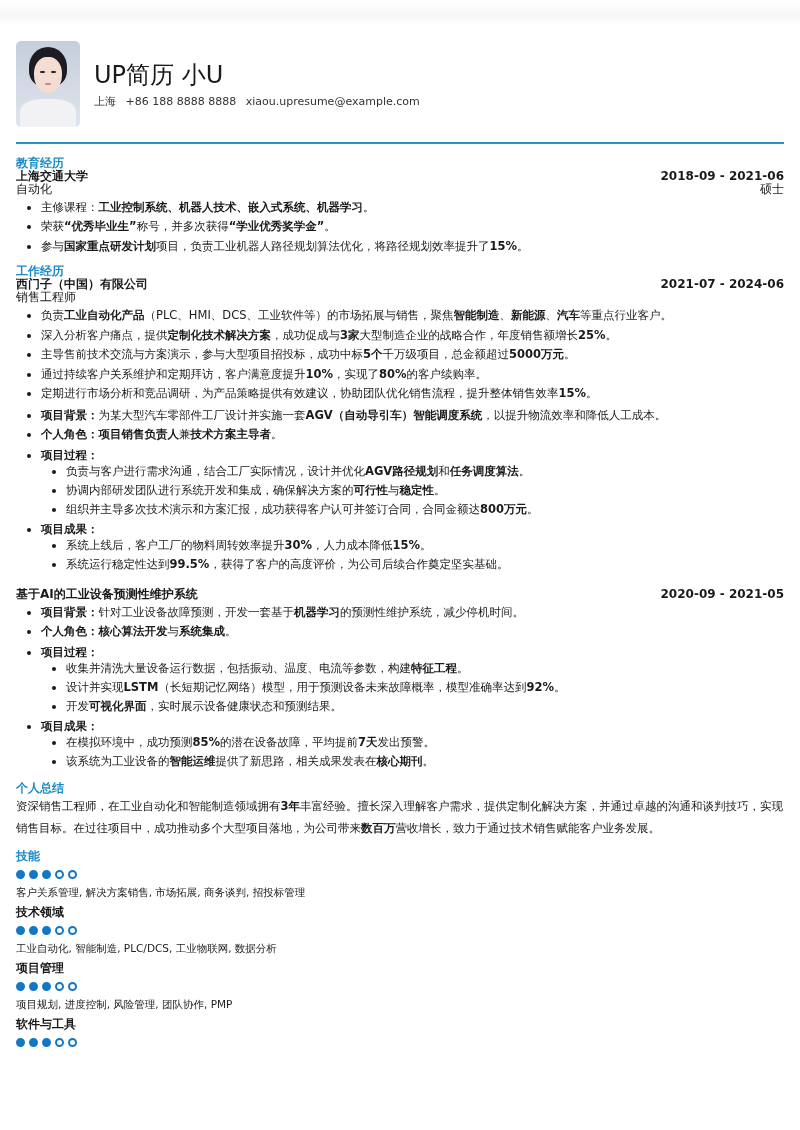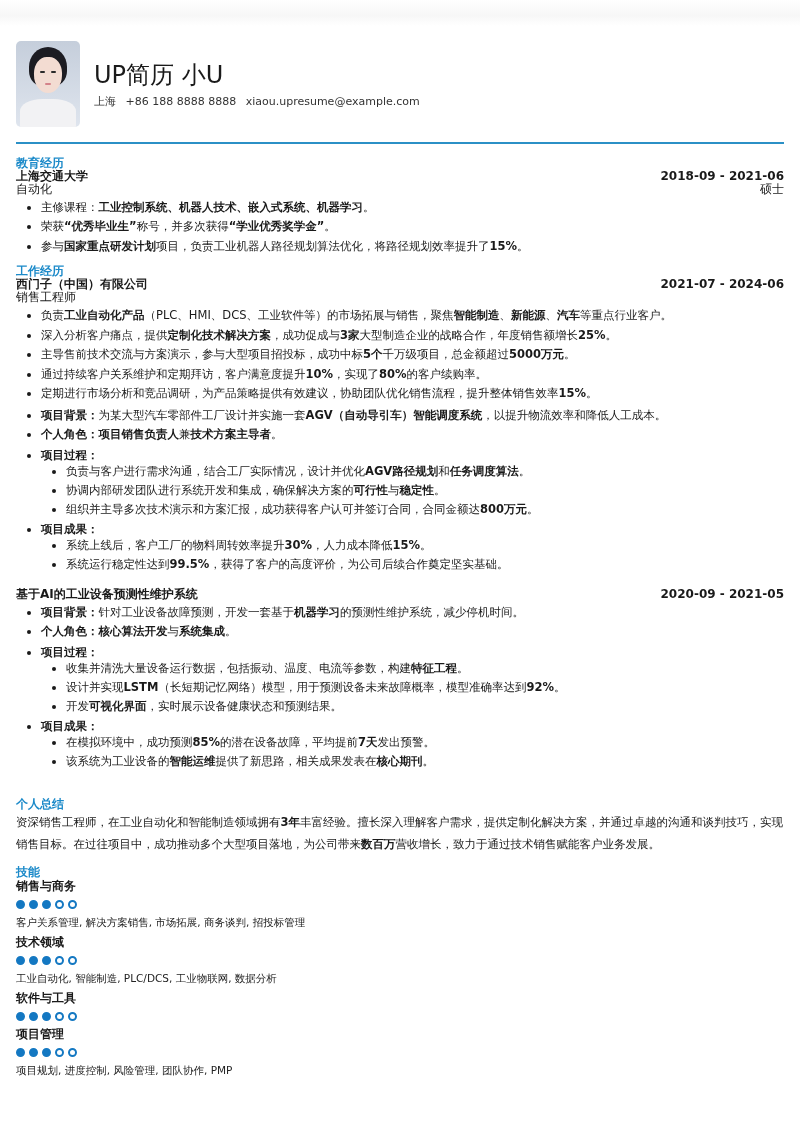--- a/index.html
+++ b/index.html
@@ -170,29 +170,28 @@
           <ul class="nested">
             <li><span>在模拟环境中，成功预测</span><b>85%</b><span>的潜在设备故障，平均提前</span><b>7天</b><span>发出预警。</span></li>
             <li><span>该系统为工业设备的</span><b>智能运维</b><span>提供了新思路，相关成果发表在</span><b>核心期刊</b><span>。</span></li>
           </ul>
         </li>
       </ul>
     </div>
   </div>
 
   <div>
-    <div class="section-title" style="margin-top:26px">个人总结</div>
+    <div class="section-title" style="margin-top:10px">个人总结</div>
     <div class="summary"><span>资深销售工程师，在工业自动化和智能制造领域拥有</span><b>3年</b><span>丰富经验。擅长深入理解客户需求，提供定制化解决方案，并通过卓越的沟通和谈判技巧，实现销售目标。在过往项目中，成功推动多个大型项目落地，为公司带来</span><b>数百万</b><span>营收增长，致力于通过技术销售赋能客户业务发展。</span></div>
   </div>
 
   <div>
     <div class="section-title" style="margin-top:10px">技能</div>
     <div id="skills-list">
         <div>
-          <div class="skill-name first">销售与商务</div>
           <div class="dots">
             <span class="dot on"></span>
             <span class="dot on"></span>
             <span class="dot on"></span>
             <span class="dot"></span>
             <span class="dot"></span>
           </div>
           <div class="skill-items">客户关系管理, 解决方案销售, 市场拓展, 商务谈判, 招投标管理</div>
         </div>
         <div>
@@ -200,36 +199,36 @@
           <div class="dots">
             <span class="dot on"></span>
             <span class="dot on"></span>
             <span class="dot on"></span>
             <span class="dot"></span>
             <span class="dot"></span>
           </div>
           <div class="skill-items">工业自动化, 智能制造, PLC/DCS, 工业物联网, 数据分析</div>
         </div>
         <div>
+          <div class="skill-name">项目管理</div>
+          <div class="dots">
+            <span class="dot on"></span>
+            <span class="dot on"></span>
+            <span class="dot on"></span>
+            <span class="dot"></span>
+            <span class="dot"></span>
+          </div>
+          <div class="skill-items">项目规划, 进度控制, 风险管理, 团队协作, PMP</div>
+        </div>
+        <div>
           <div class="skill-name">软件与工具</div>
           <div class="dots">
             <span class="dot on"></span>
             <span class="dot on"></span>
             <span class="dot on"></span>
             <span class="dot"></span>
             <span class="dot"></span>
           </div>
         </div>
-        <div>
-          <div class="skill-name">项目管理</div>
-          <div class="dots">
-            <span class="dot on"></span>
-            <span class="dot on"></span>
-            <span class="dot on"></span>
-            <span class="dot"></span>
-            <span class="dot"></span>
-          </div>
-          <div class="skill-items">项目规划, 进度控制, 风险管理, 团队协作, PMP</div>
-        </div>
       </div>
   </div>
 
 </div>
 
 </body></html>

